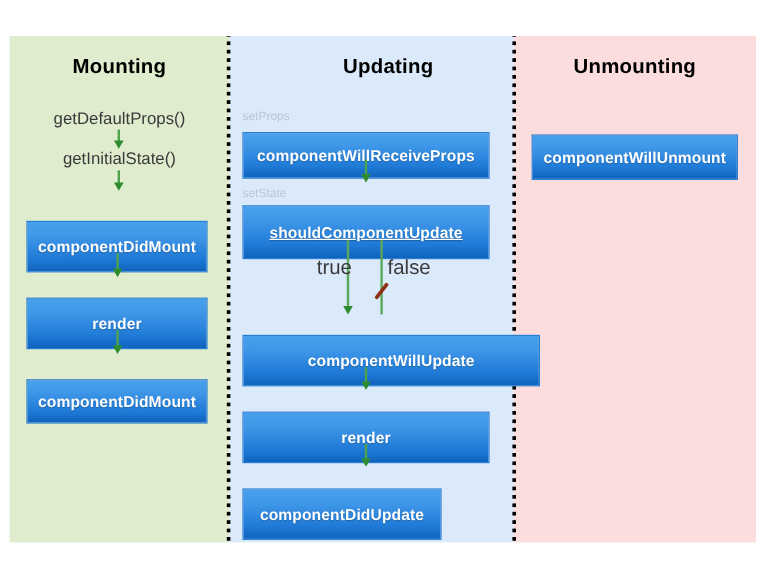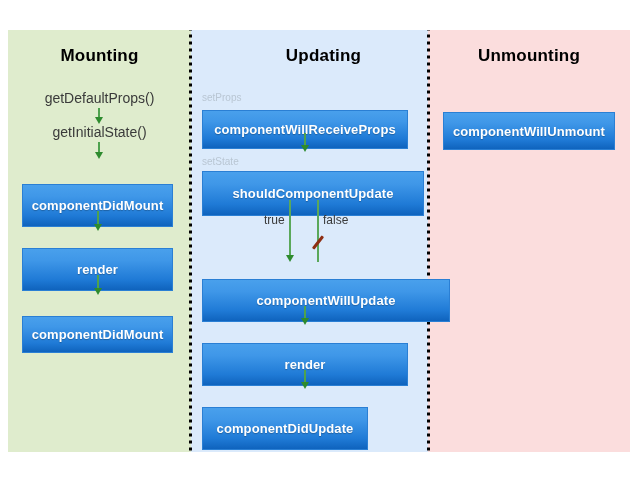--- a/index.html
+++ b/index.html
@@ -111,21 +111,21 @@
     height: 0;
     border-left: 4.5px solid transparent;
     border-right: 4.5px solid transparent;
     border-top: 7px solid #2e8b2e;
   }
   .conn-dark { background: #5aa85a; }
 
   
   .branch-label {
     position: absolute;
-    font-size: 12px;
+    font-size: 17px;
     color: #3a3a3a;
     white-space: nowrap;
   }
 
   
   .slash {
     position: absolute;
     width: 16px;
     height: 3px;
     background: #8e2f14;
@@ -182,21 +182,21 @@
 
   <div class="mini-label" style="left:202px; top:75px;">setProps</div>
 
   <div class="box" style="left:202px; top:94px; width:206px; height:39px;">componentWillReceiveProps</div>
 
   <div class="conn" style="left:304px; top:133px; height:16px;"></div>
   <div class="arrowhead" style="left:300.5px; top:145px;"></div>
 
   <div class="mini-label" style="left:202px; top:139px;">setState</div>
 
-  <div class="box" style="left:202px; top:155px; width:222px; height:45px;">shouldComponentUpdate</div>
+  <div class="box" style="left:202px; top:155px; width:206px; height:45px;text-decoration:underline;">shouldComponentUpdate</div>
 
   <div class="conn conn-dark" style="left:289px; top:200px; height:59px;"></div>
   <div class="arrowhead" style="left:285.5px; top:255px;"></div>
   <div class="branch-label" style="left:264px; top:213px;">true</div>
 
   <div class="conn conn-dark" style="left:317px; top:200px; height:62px;"></div>
   <div class="branch-label" style="left:323px; top:213px;">false</div>
   <div class="slash" style="left:310px; top:241px;"></div>
 
   <div class="box" style="left:202px; top:263px; width:248px; height:43px;">componentWillUpdate</div>

